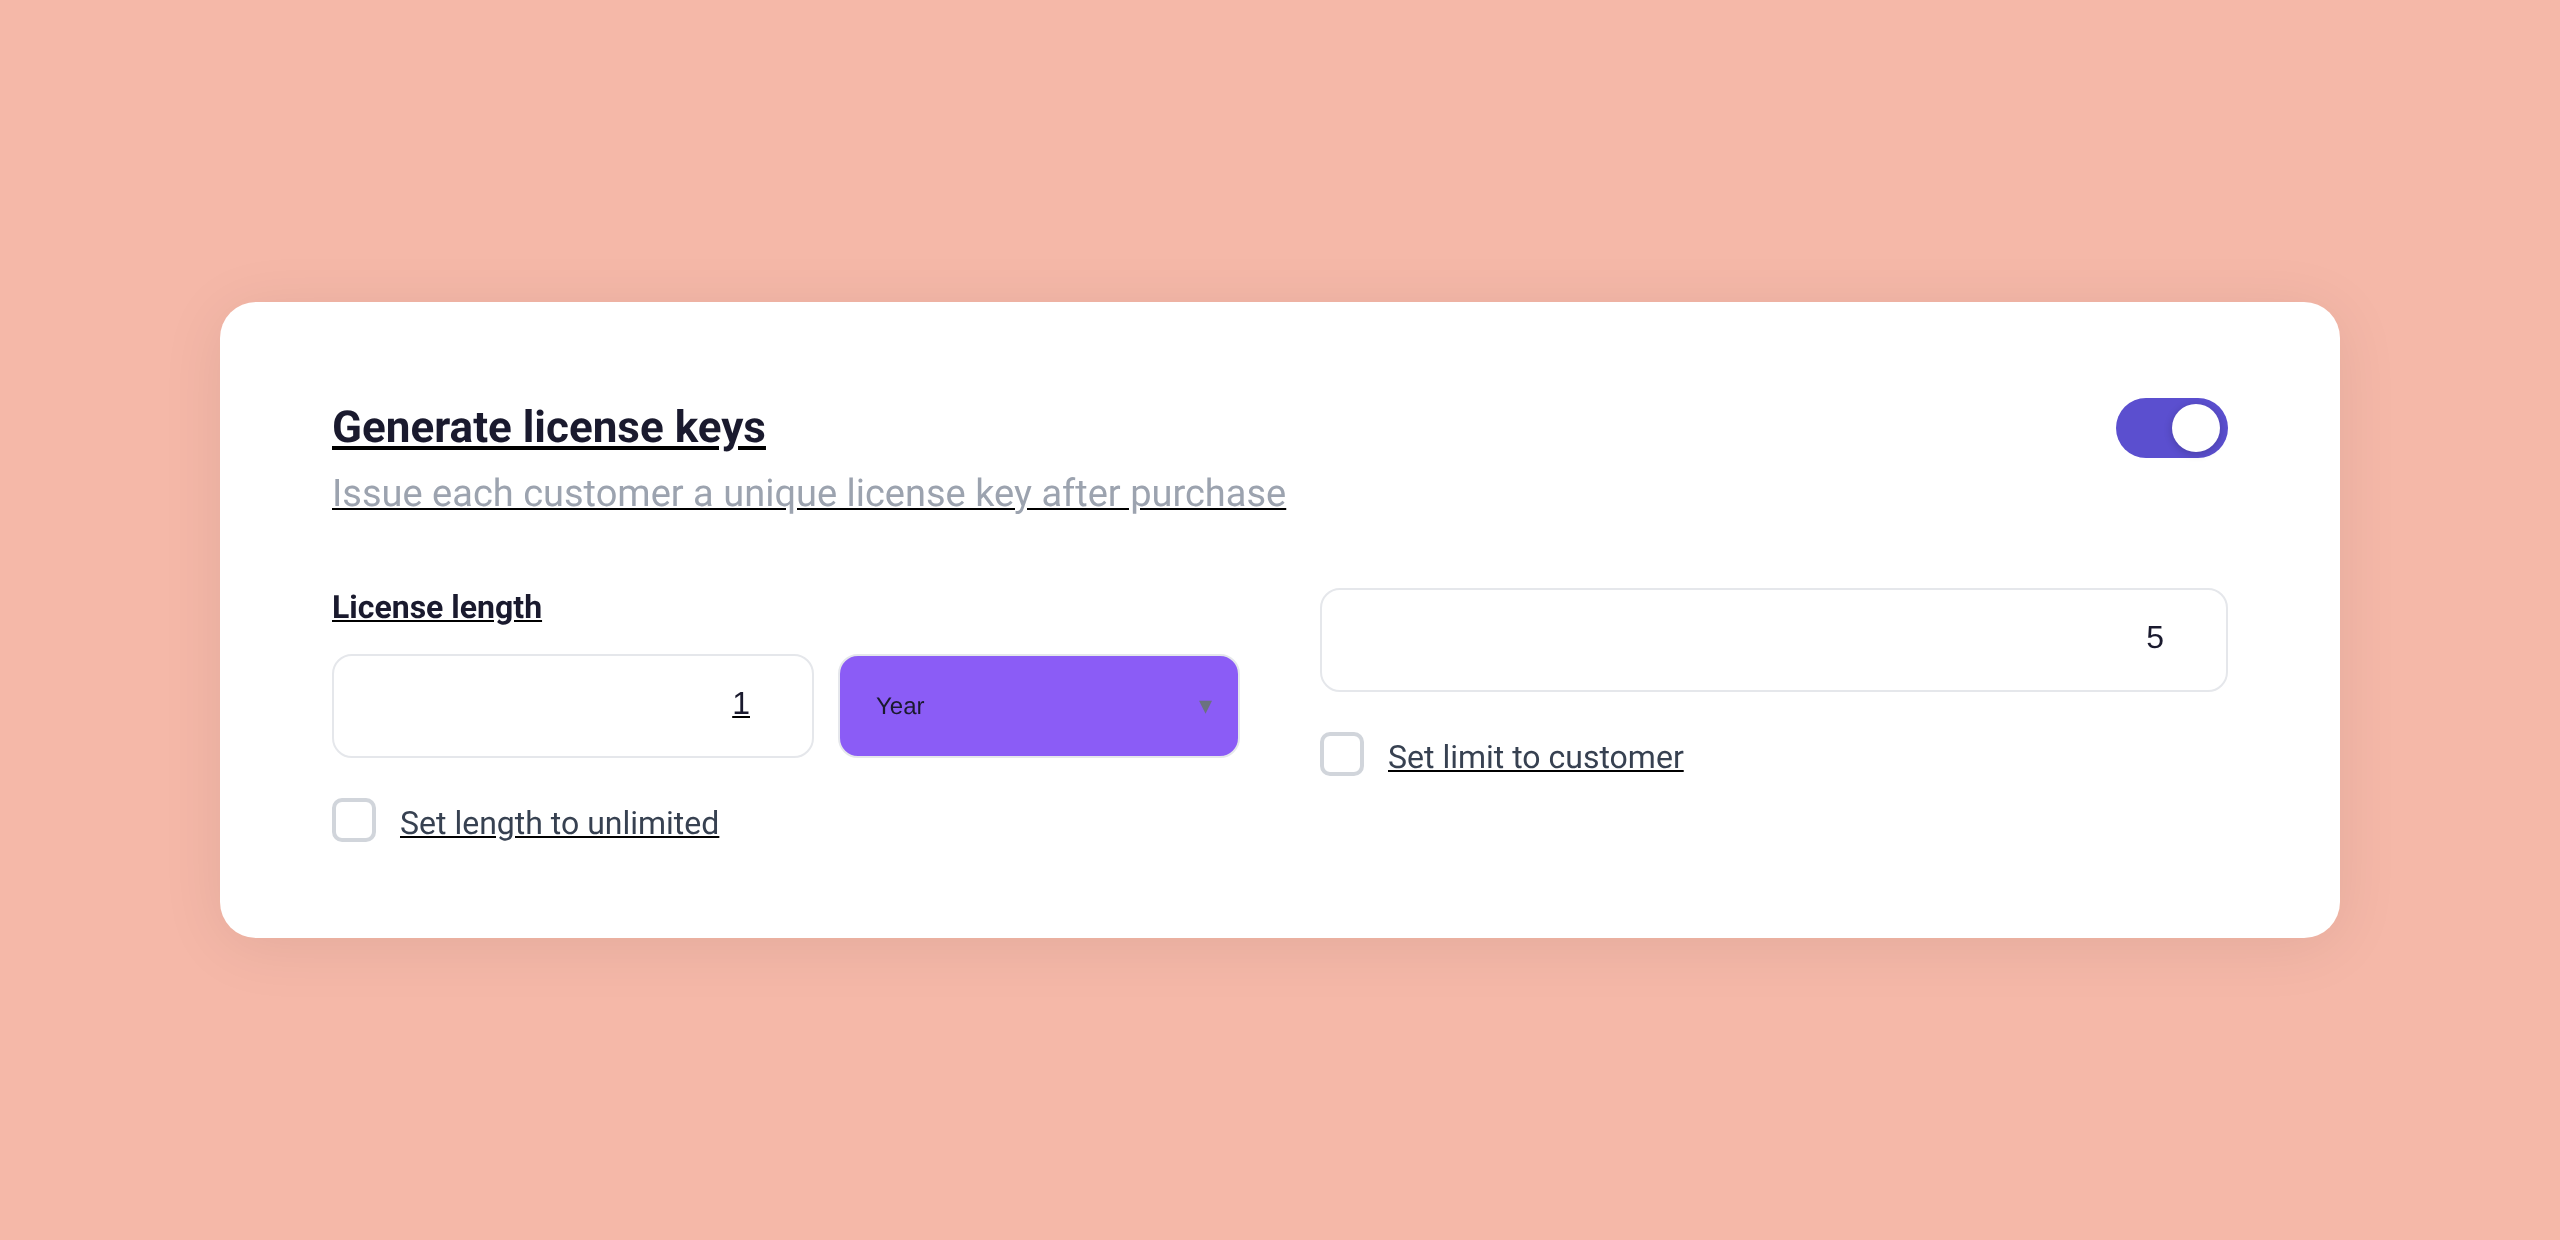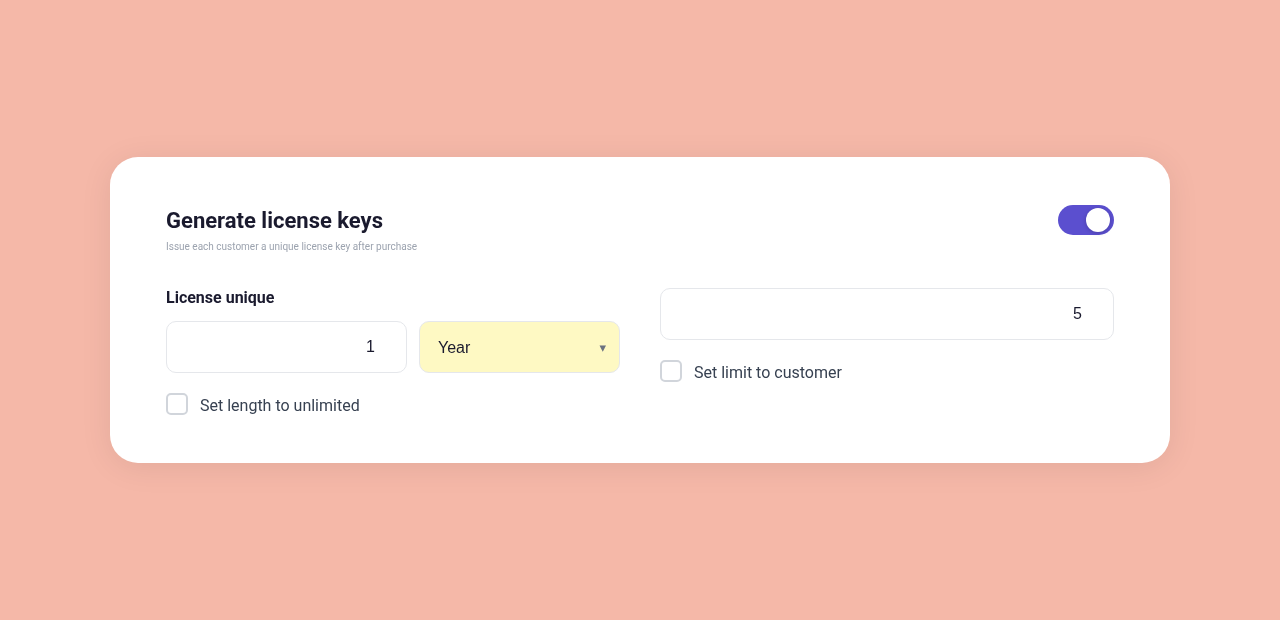--- a/index.html
+++ b/index.html
@@ -13,24 +13,25 @@
       height: 620px;
       background-color: #f5b8a8;
       display: flex;
       align-items: center;
       justify-content: center;
       font-family: -apple-system, BlinkMacSystemFont, 'Segoe UI', Roboto, sans-serif;
     }
 
     .card {
       background: #ffffff;
-      border-radius: 28px;
+      border-radius: 18px;
       padding: 48px 56px 48px 56px;
       width: 1060px;
       box-shadow: 0 4px 32px rgba(0,0,0,0.08);
+      text-decoration: underline;
     }
 
     .card-header {
       display: flex;
       align-items: center;
       justify-content: space-between;
       margin-bottom: 6px;
     }
 
     .card-title {
@@ -59,21 +60,21 @@
       top: 3px;
       right: 4px;
       width: 24px;
       height: 24px;
       background: #ffffff;
       border-radius: 50%;
       box-shadow: 0 1px 4px rgba(0,0,0,0.2);
     }
 
     .card-subtitle {
-      font-size: 10px;
+      font-size: 19px;
       color: #9ca3af;
       margin-bottom: 36px;
     }
 
     .field-label {
       font-size: 16px;
       font-weight: 700;
       color: #1a1a2e;
       margin-bottom: 14px;
     }
@@ -100,24 +101,24 @@
       flex: 1.4;
       position: relative;
     }
 
     .input-select {
       width: 100%;
       height: 52px;
       border: 1.5px solid #e5e7eb;
       border-radius: 10px;
       padding: 0 52px 0 18px;
-      font-size: 16px;
+      font-size: 12px;
       color: #1a1a2e;
       appearance: none;
-      background: #fef9c3;
+      background: #8b5cf6;
       outline: none;
       cursor: pointer;
     }
 
     .select-chevron {
       position: absolute;
       right: 14px;
       top: 50%;
       transform: translateY(-50%);
       pointer-events: none;
@@ -188,21 +189,21 @@
         <div class="toggle-thumb"></div>
       </div>
     </div>
   </div>
 
   <div class="card-subtitle">Issue each customer a unique license key after purchase</div>
 
   <div class="both-fields">
 
     <div class="field-group-left">
-      <div class="field-label">License unique</div>
+      <div class="field-label">License length</div>
       <div class="input-row">
         <input class="input-number" type="number" value="1" style="">
         <div class="input-select-wrapper">
           <select class="input-select">
             <option>Year</option>
             <option>Month</option>
             <option>Week</option>
             <option>Day</option>
           </select>
           <span class="select-chevron">▾</span>

